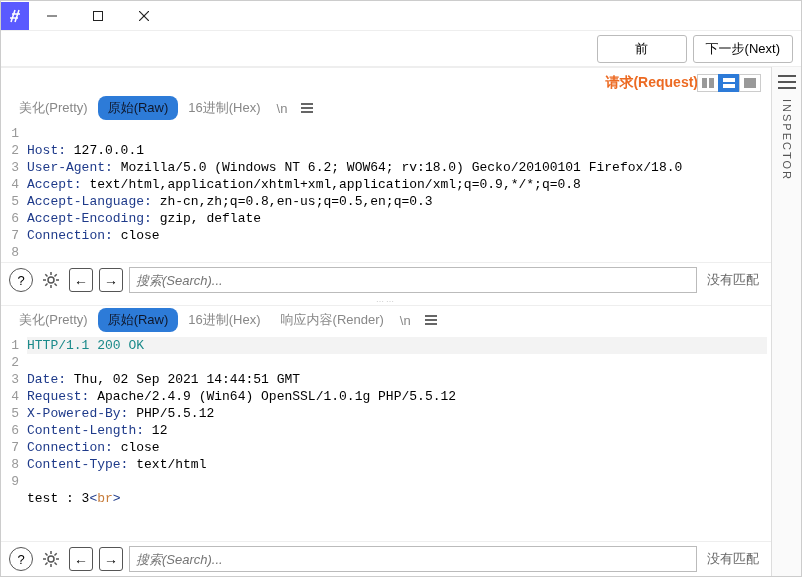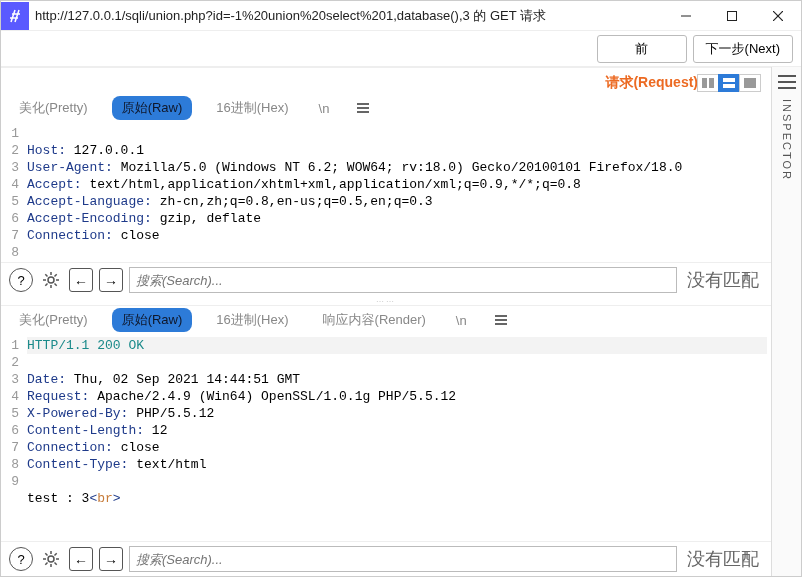--- a/index.html
+++ b/index.html
@@ -16,57 +16,56 @@
   .inspector-rail { width: 30px; border-left: 1px solid #ddd; display: flex; flex-direction: column; align-items: center; padding-top: 8px; background: #fafafa; }
   .rail-icon { width: 18px; height: 14px; display: flex; flex-direction: column; justify-content: space-between; margin-bottom: 10px; cursor: pointer; }
   .rail-icon span { height: 2px; background: #555; }
   .rail-label { writing-mode: vertical-rl; font-size: 11px; letter-spacing: 2px; color: #555; }
   .panel { display: flex; flex-direction: column; border-top: 1px solid #eee; }
   .panel-header { display: flex; align-items: center; justify-content: flex-end; padding: 6px 10px 2px 10px; }
   .panel-title { color: #ec6a22; font-weight: bold; font-size: 14px; }
   .view-modes { display: flex; gap: 0; }
   .vm { width: 22px; height: 18px; border: 1px solid #ccc; margin-left: -1px; display: flex; align-items: center; justify-content: center; background: #fff; cursor: pointer; }
   .vm.active { background: #2d7bd8; border-color: #2d7bd8; }
-  .tabrow { display: flex; align-items: center; padding: 2px 8px 4px 8px; gap: 14px; }
+  .tabrow { display: flex; align-items: center; padding: 2px 8px 4px 8px; gap: 0; }
   .tab { padding: 3px 10px; color: #888; border-radius: 2px; cursor: pointer; font-size: 13px; }
   .tab.active { background: #2d7bd8; color: #0f172a; border-radius: 8px; }
   .tab.sep { padding: 3px 6px; }
   .menu-icon { width: 20px; height: 20px; display: flex; flex-direction: column; justify-content: center; align-items: center; gap: 2px; border: 1px solid transparent; cursor: pointer; margin-left: 4px; }
   .menu-icon span { width: 12px; height: 2px; background: #666; }
   .editor { flex: 1; font-family: "Consolas", "Courier New", monospace; font-size: 13px; display: flex; background: #fff; overflow: auto; min-height: 0; }
   .gutter { width: 22px; text-align: right; color: #999; background: #fff; padding: 1px 4px 1px 0; user-select: none; line-height: 17px; }
   .code { flex: 1; padding: 1px 4px; line-height: 17px; white-space: pre; }
   .code .l1 { background: #f3f3f3; display: block; }
   .cb { color: #1e3a8a; }
   .cq { color: #7a0000; }
   .cv { color: #c77c3a; }
   .cp { color: #1a8a8a; }
   .cm { color: #1e3a8a; }
   .cg { color: #0f5a0f; }
   .foot { display: flex; align-items: center; padding: 4px 8px; gap: 6px; border-top: 1px solid #eee; }
   .circ { width: 24px; height: 24px; border: 1.5px solid #555; border-radius: 50%; display: flex; align-items: center; justify-content: center; font-size: 13px; cursor: pointer; }
   .gear { border: none; }
   .arrow-btn { width: 24px; height: 24px; border: 1.5px solid #555; border-radius: 3px; display: flex; align-items: center; justify-content: center; font-size: 14px; cursor: pointer; }
   .search { flex: 1; height: 24px; border: 1px solid #bbb; padding: 12px 6px; font-style: italic; color: #888; font-size: 13px; }
-  .nomatch { color: #666; padding: 0 4px; font-size: 18px; }
+  .nomatch { color: #666; padding: 0 4px; font-size: 13px; }
   .splitter { height: 8px; display: flex; align-items: center; justify-content: center; color: #ccc; font-size: 8px; letter-spacing: 2px; cursor: row-resize; }
   svg { display: block; }
 </style>
 </head>
 <body>
 
 <div class="window">
 
   <div class="titlebar">
     <div class="tb-icon">
       <svg width="14" height="14" viewBox="0 0 14 14">
           <path d="M7 1 L3 13 M4 5 H12 M2 9 H10 M11 1 L7 13" stroke="#fff" stroke-width="1.5" fill="none"></path>
         </svg>
     </div>
-    <div class="tb-title">http://127.0.0.1/sqli/union.php?id=-1%20union%20select%201,database(),3 的 GET 请求</div>
     <div class="tb-btn">
         <svg width="10" height="10">
           <line x1="0" y1="5" x2="10" y2="5" stroke="#222" stroke-width="1"></line>
         </svg>
       </div>
     <div class="tb-btn">
         <svg width="10" height="10">
           <rect x="0.5" y="0.5" width="9" height="9" fill="none" stroke="#222" stroke-width="1"></rect>
         </svg>
       </div>

